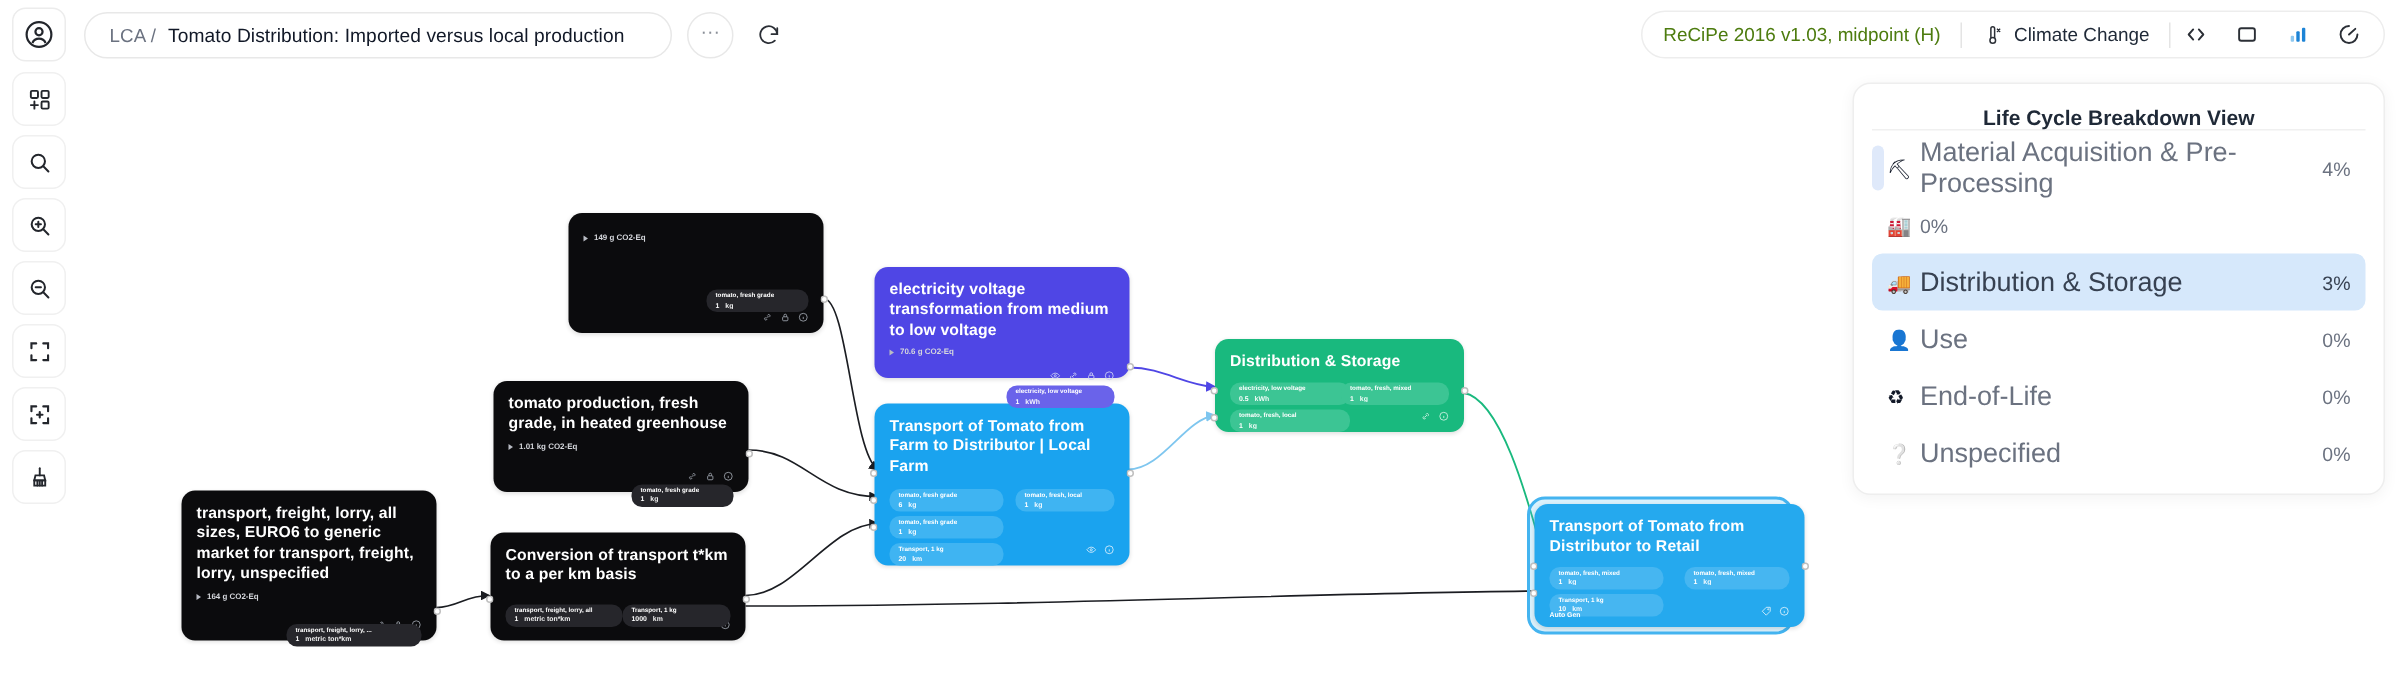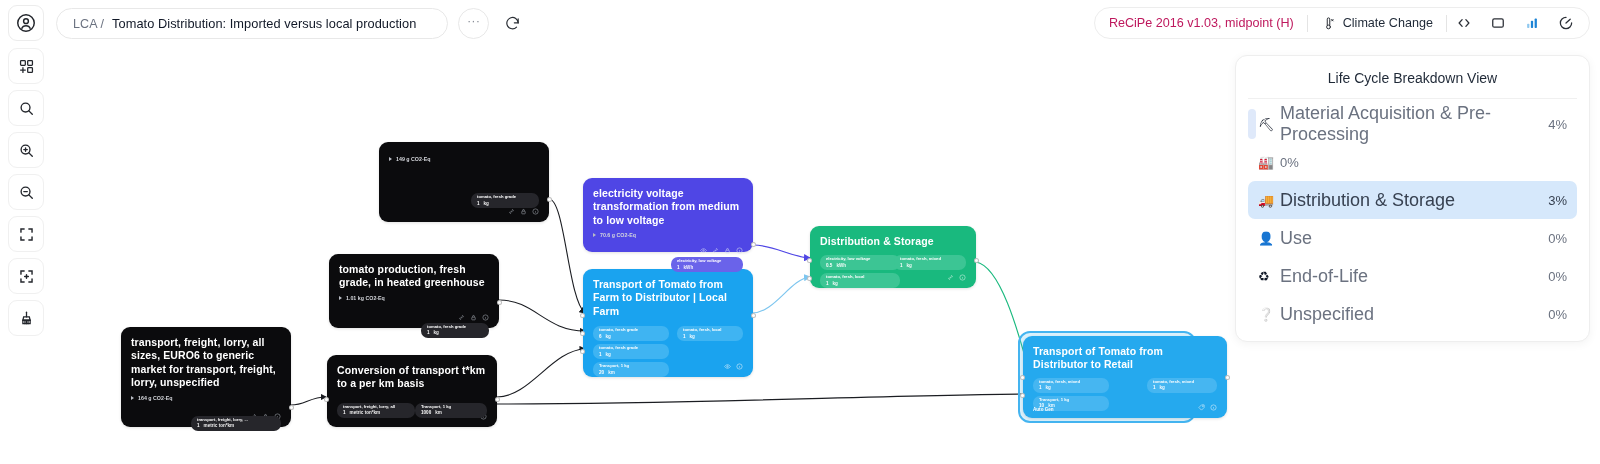--- a/index.html
+++ b/index.html
@@ -42,21 +42,21 @@
     width: 26px; height: 26px;
     display: flex; align-items: center; justify-content: center;
   }
 
   .right-toolbar {
     position: absolute; right: 10px; top: 7px;
     height: 32px; border: 1px solid #ededed; border-radius: 16px;
     background: #fff; display: flex; align-items: center;
     padding: 0 6px 0 14px; gap: 0;
   }
-  .method-label { font-size: 12.6px; color: #be185d; padding-right: 13px; }
+  .method-label { font-size: 12.6px; color: #4d7c0f; padding-right: 13px; }
   .tb-sep { width: 1px; height: 17px; background: #e4e4e4; }
   .tb-item {
     display: flex; align-items: center; gap: 7px;
     padding: 0 13px; height: 30px; font-size: 12.6px; color: #1f2937;
   }
   .tb-icon-btn {
     width: 34px; height: 30px;
     display: flex; align-items: center; justify-content: center;
   }
 
@@ -141,22 +141,23 @@
   }
 
   
   .panel {
     position: absolute; right: 10px; top: 55px; width: 355px;
     background: #fff; border: 1px solid #eeeeee; border-radius: 12px;
     box-shadow: 0 2px 10px rgba(0,0,0,.05); z-index: 35; padding: 14px 0 8px 0;
   }
   .panel-title {
     text-align: center; font-size: 14px; color: #1f2937;
-    padding-bottom: 12px; border-bottom: 1px solid #f0f0f0;
+    padding-bottom: 0; border-bottom: 1px solid #f0f0f0;
     margin: 0 12px 6px 12px;
+    font-weight: bold;
   }
   .panel-row {
     display: flex; align-items: center; height: 38px;
     margin: 0 12px; padding: 0 10px; border-radius: 7px;
     position: relative;
   }
   .panel-row.active { background: #d6e8fb; }
   .panel-row.hover-mark::before {
     content: ""; position: absolute; left: 0; top: 4px; bottom: 4px;
     width: 8px; border-radius: 4px; background: #dfe9fa;
@@ -515,21 +516,21 @@
           <circle cx="12" cy="12" r="9"></circle>
           <path d="M12 11v5M12 8h.01"></path>
         </svg>
     </div>
     <div class="handle" style="left:-3px; top:32px;"></div>
     <div class="handle" style="left:-3px; top:50px;"></div>
     <div class="handle" style="right:-3px; top:32px;"></div>
   </div>
 
   <div class="selected-ring" style="left:1018px; top:331px; width:178px; height:92px;"></div>
-  <div class="node cyan" style="left:1023px; top:336px; width:204px; height:82px;">
+  <div class="node cyan" style="left:1023px; top:336px; width:180px; height:82px;">
     <div class="node-title">Transport of Tomato from Distributor to Retail</div>
     <div class="ports" style="margin-top:6px;">
       <div class="port in" style="top:0; width:76px;">
         <span class="port-name">tomato, fresh, mixed</span>
         <span class="port-val"><b>1</b><span class="port-unit">kg</span></span>
       </div>
       <div class="port in" style="top:18px; width:76px;">
         <span class="port-name">Transport, 1 kg</span>
         <span class="port-val"><b>10</b><span class="port-unit">km</span></span>
       </div>

